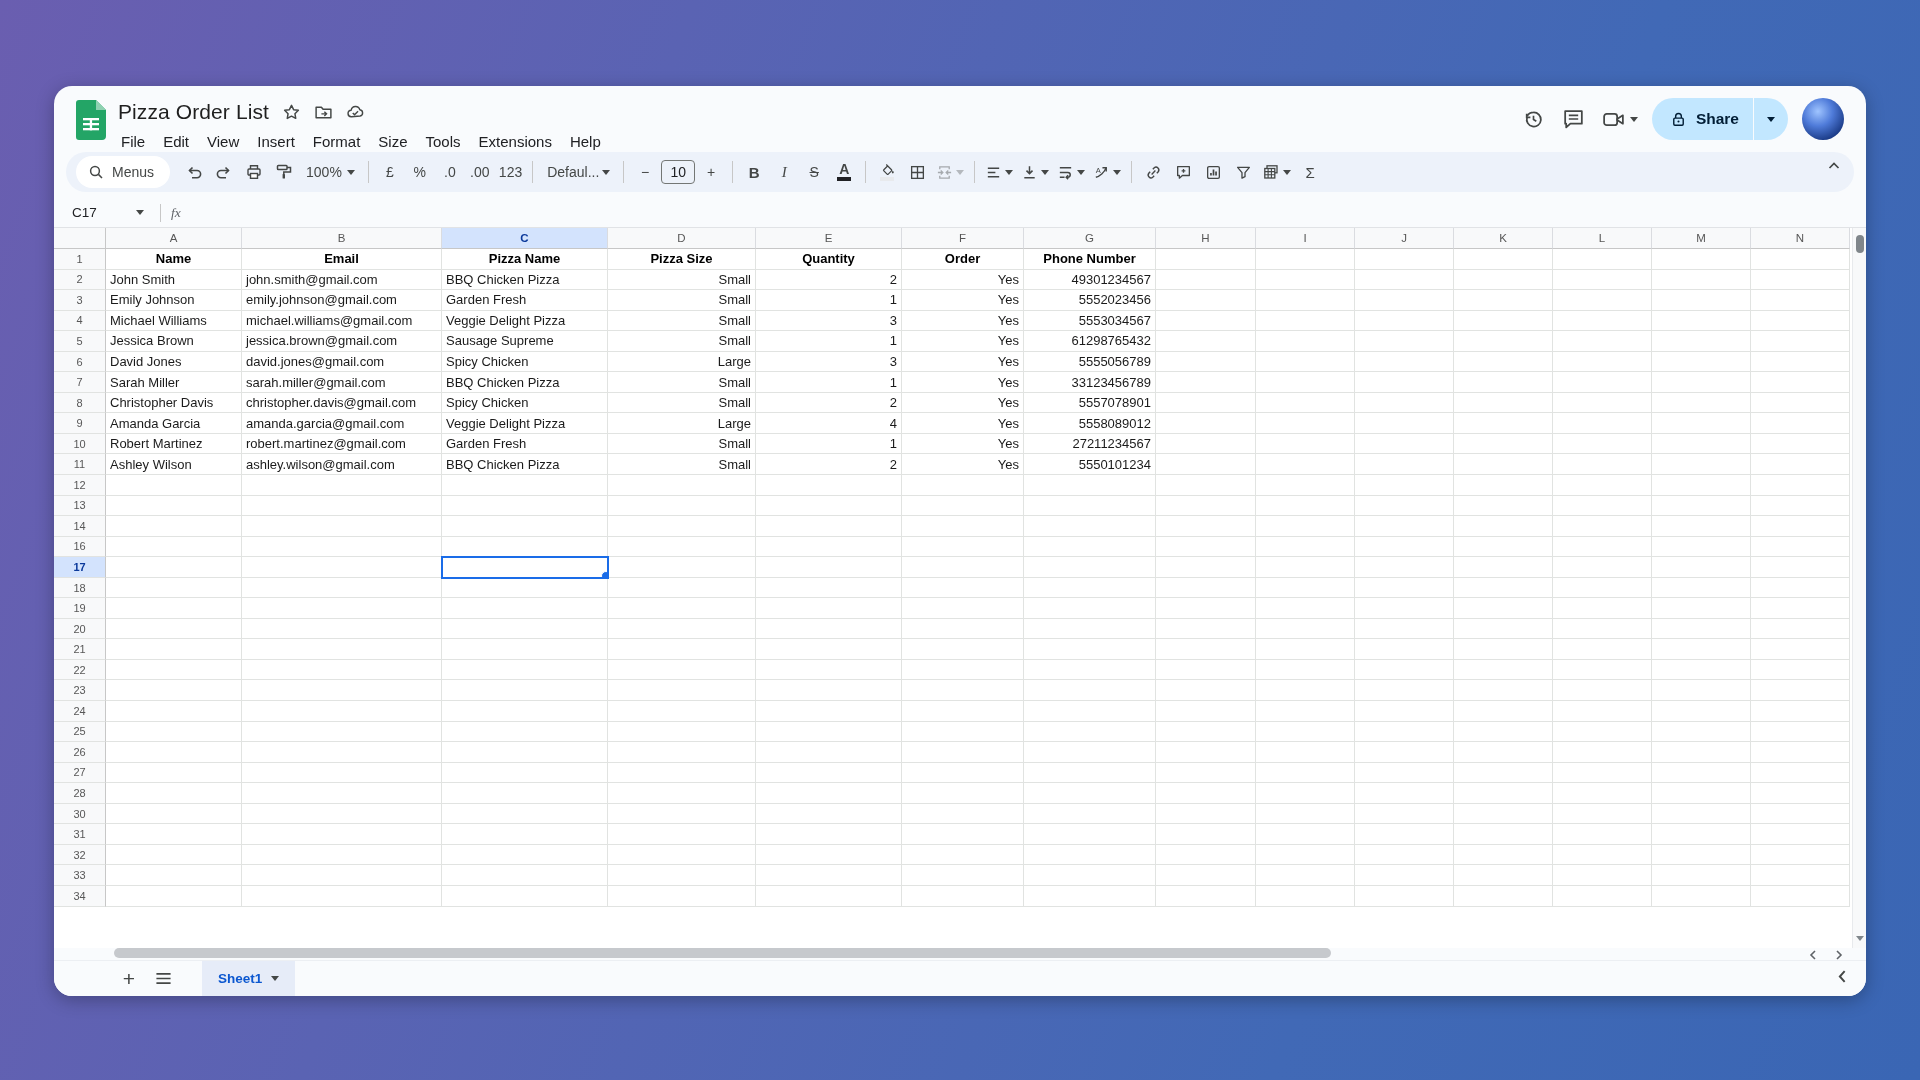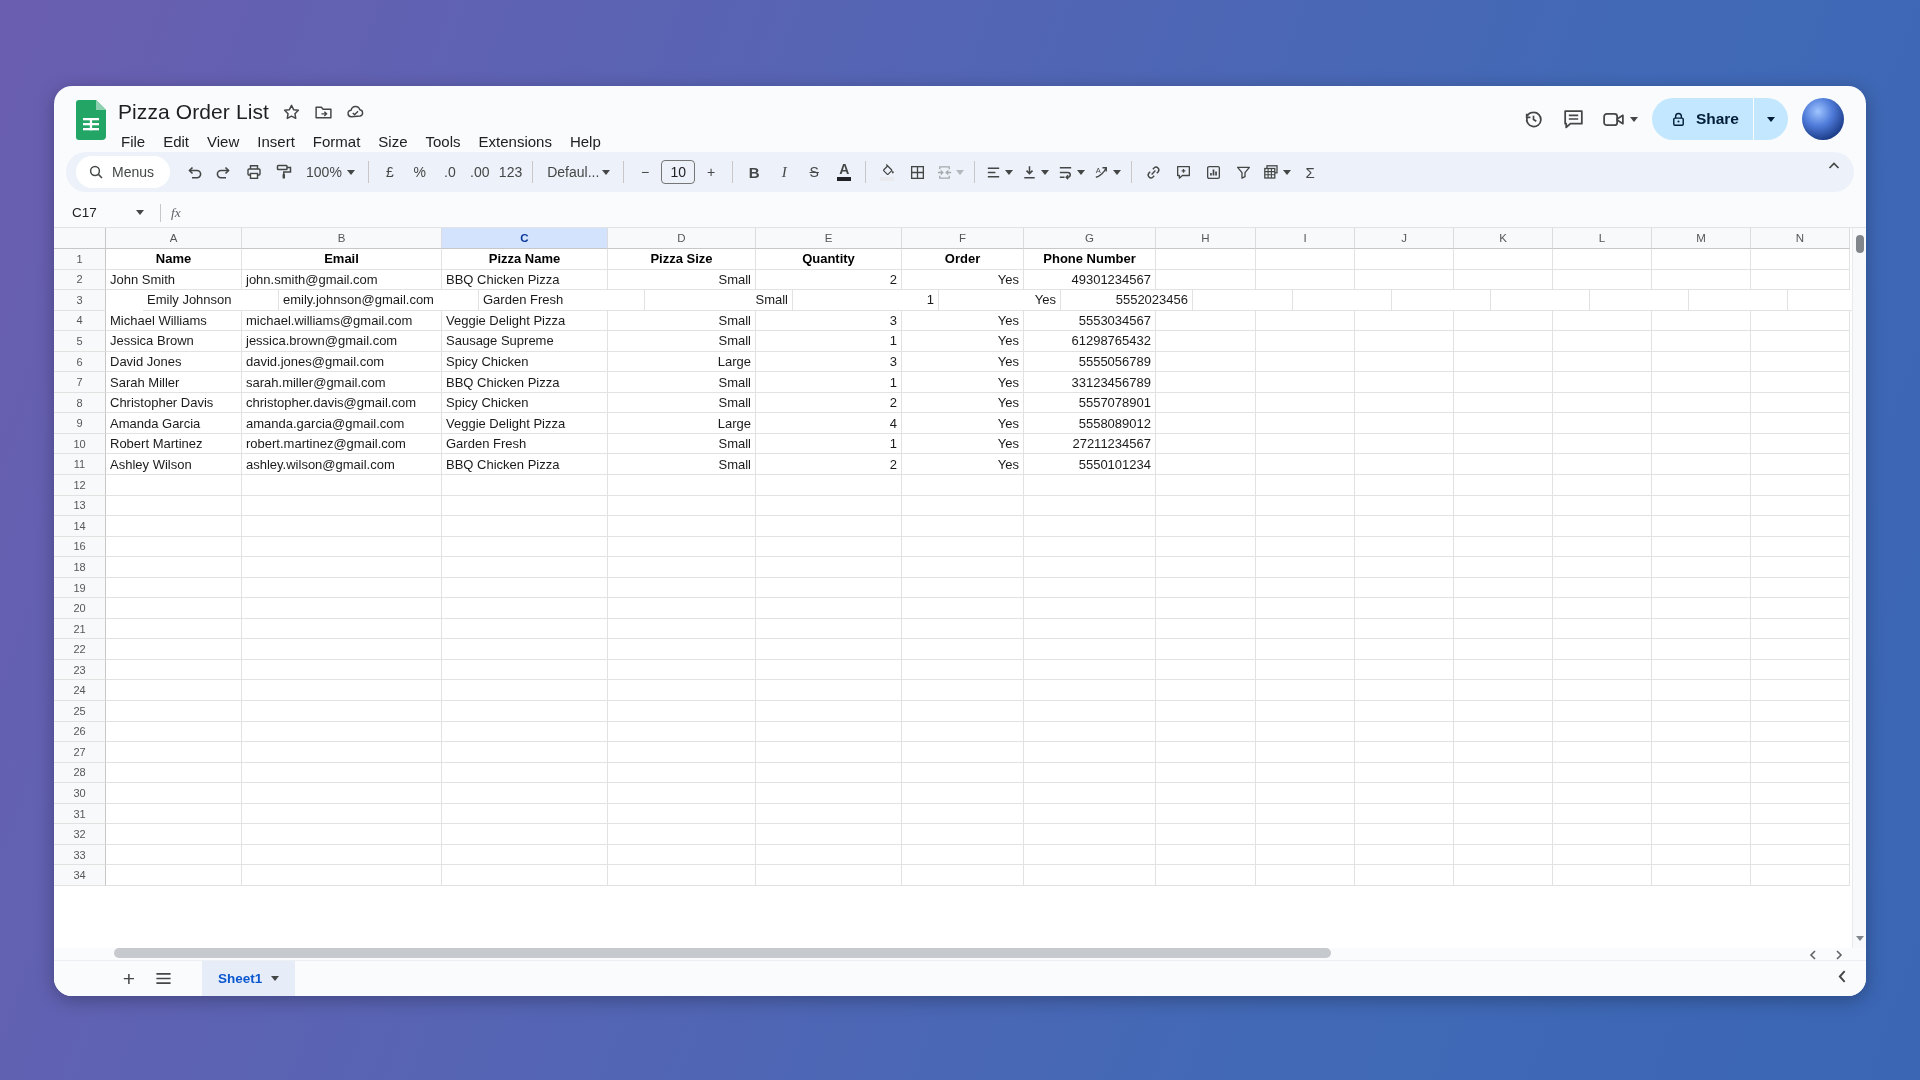--- a/index.html
+++ b/index.html
@@ -410,21 +410,21 @@
           <div class="cell" style="width: 100px;"></div>
           <div class="cell" style="width: 99px;"></div>
           <div class="cell" style="width: 99px;"></div>
           <div class="cell" style="width: 99px;"></div>
           <div class="cell" style="width: 99px;"></div>
           <div class="cell" style="width: 99px;"></div>
           <div class="cell" style="width: 99px;"></div>
         </div>
         <div class="grid-row">
           <div class="gutter">3</div>
-          <div class="cell l" style="width: 136px; margin-left: 37px;">Emily Johnson</div>
+          <div class="cell l" style="width: 136px;">Emily Johnson</div>
           <div class="cell l" style="width: 200px; text-align: right;">emily.johnson@gmail.com</div>
           <div class="cell l" style="width: 166px;">Garden Fresh</div>
           <div class="cell r" style="width: 148px;">Small</div>
           <div class="cell r" style="width: 146px;">1</div>
           <div class="cell r" style="width: 122px;">Yes</div>
           <div class="cell r" style="width: 132px;">5552023456</div>
           <div class="cell" style="width: 100px;"></div>
           <div class="cell" style="width: 99px;"></div>
           <div class="cell" style="width: 99px;"></div>
           <div class="cell" style="width: 99px;"></div>
@@ -617,20 +617,37 @@
           <div class="cell" style="width: 99px;"></div>
           <div class="cell" style="width: 99px;"></div>
           <div class="cell" style="width: 99px;"></div>
           <div class="cell" style="width: 99px;"></div>
         </div>
         <div class="grid-row">
           <div class="gutter">16</div>
           <div class="cell" style="width: 136px;"></div>
           <div class="cell" style="width: 200px;"></div>
           <div class="cell" style="width: 166px;"></div>
+          <div class="cell" style="width: 148px;"></div>
+          <div class="cell" style="width: 146px;"></div>
+          <div class="cell" style="width: 122px;"></div>
+          <div class="cell" style="width: 132px;"></div>
+          <div class="cell" style="width: 100px;"></div>
+          <div class="cell" style="width: 99px;"></div>
+          <div class="cell" style="width: 99px;"></div>
+          <div class="cell" style="width: 99px;"></div>
+          <div class="cell" style="width: 99px;"></div>
+          <div class="cell" style="width: 99px;"></div>
+          <div class="cell" style="width: 99px;"></div>
+        </div>
+        <div class="grid-row">
+          <div class="gutter selhead">17</div>
+          <div class="cell" style="width: 136px;"></div>
+          <div class="cell" style="width: 200px;"></div>
+          <div class="cell sel" style="width: 166px;"></div>
           <div class="cell" style="width: 148px;"></div>
           <div class="cell" style="width: 146px;"></div>
           <div class="cell" style="width: 122px;"></div>
           <div class="cell" style="width: 132px;"></div>
           <div class="cell" style="width: 100px;"></div>
           <div class="cell" style="width: 99px;"></div>
           <div class="cell" style="width: 99px;"></div>
           <div class="cell" style="width: 99px;"></div>
           <div class="cell" style="width: 99px;"></div>
           <div class="cell" style="width: 99px;"></div>

